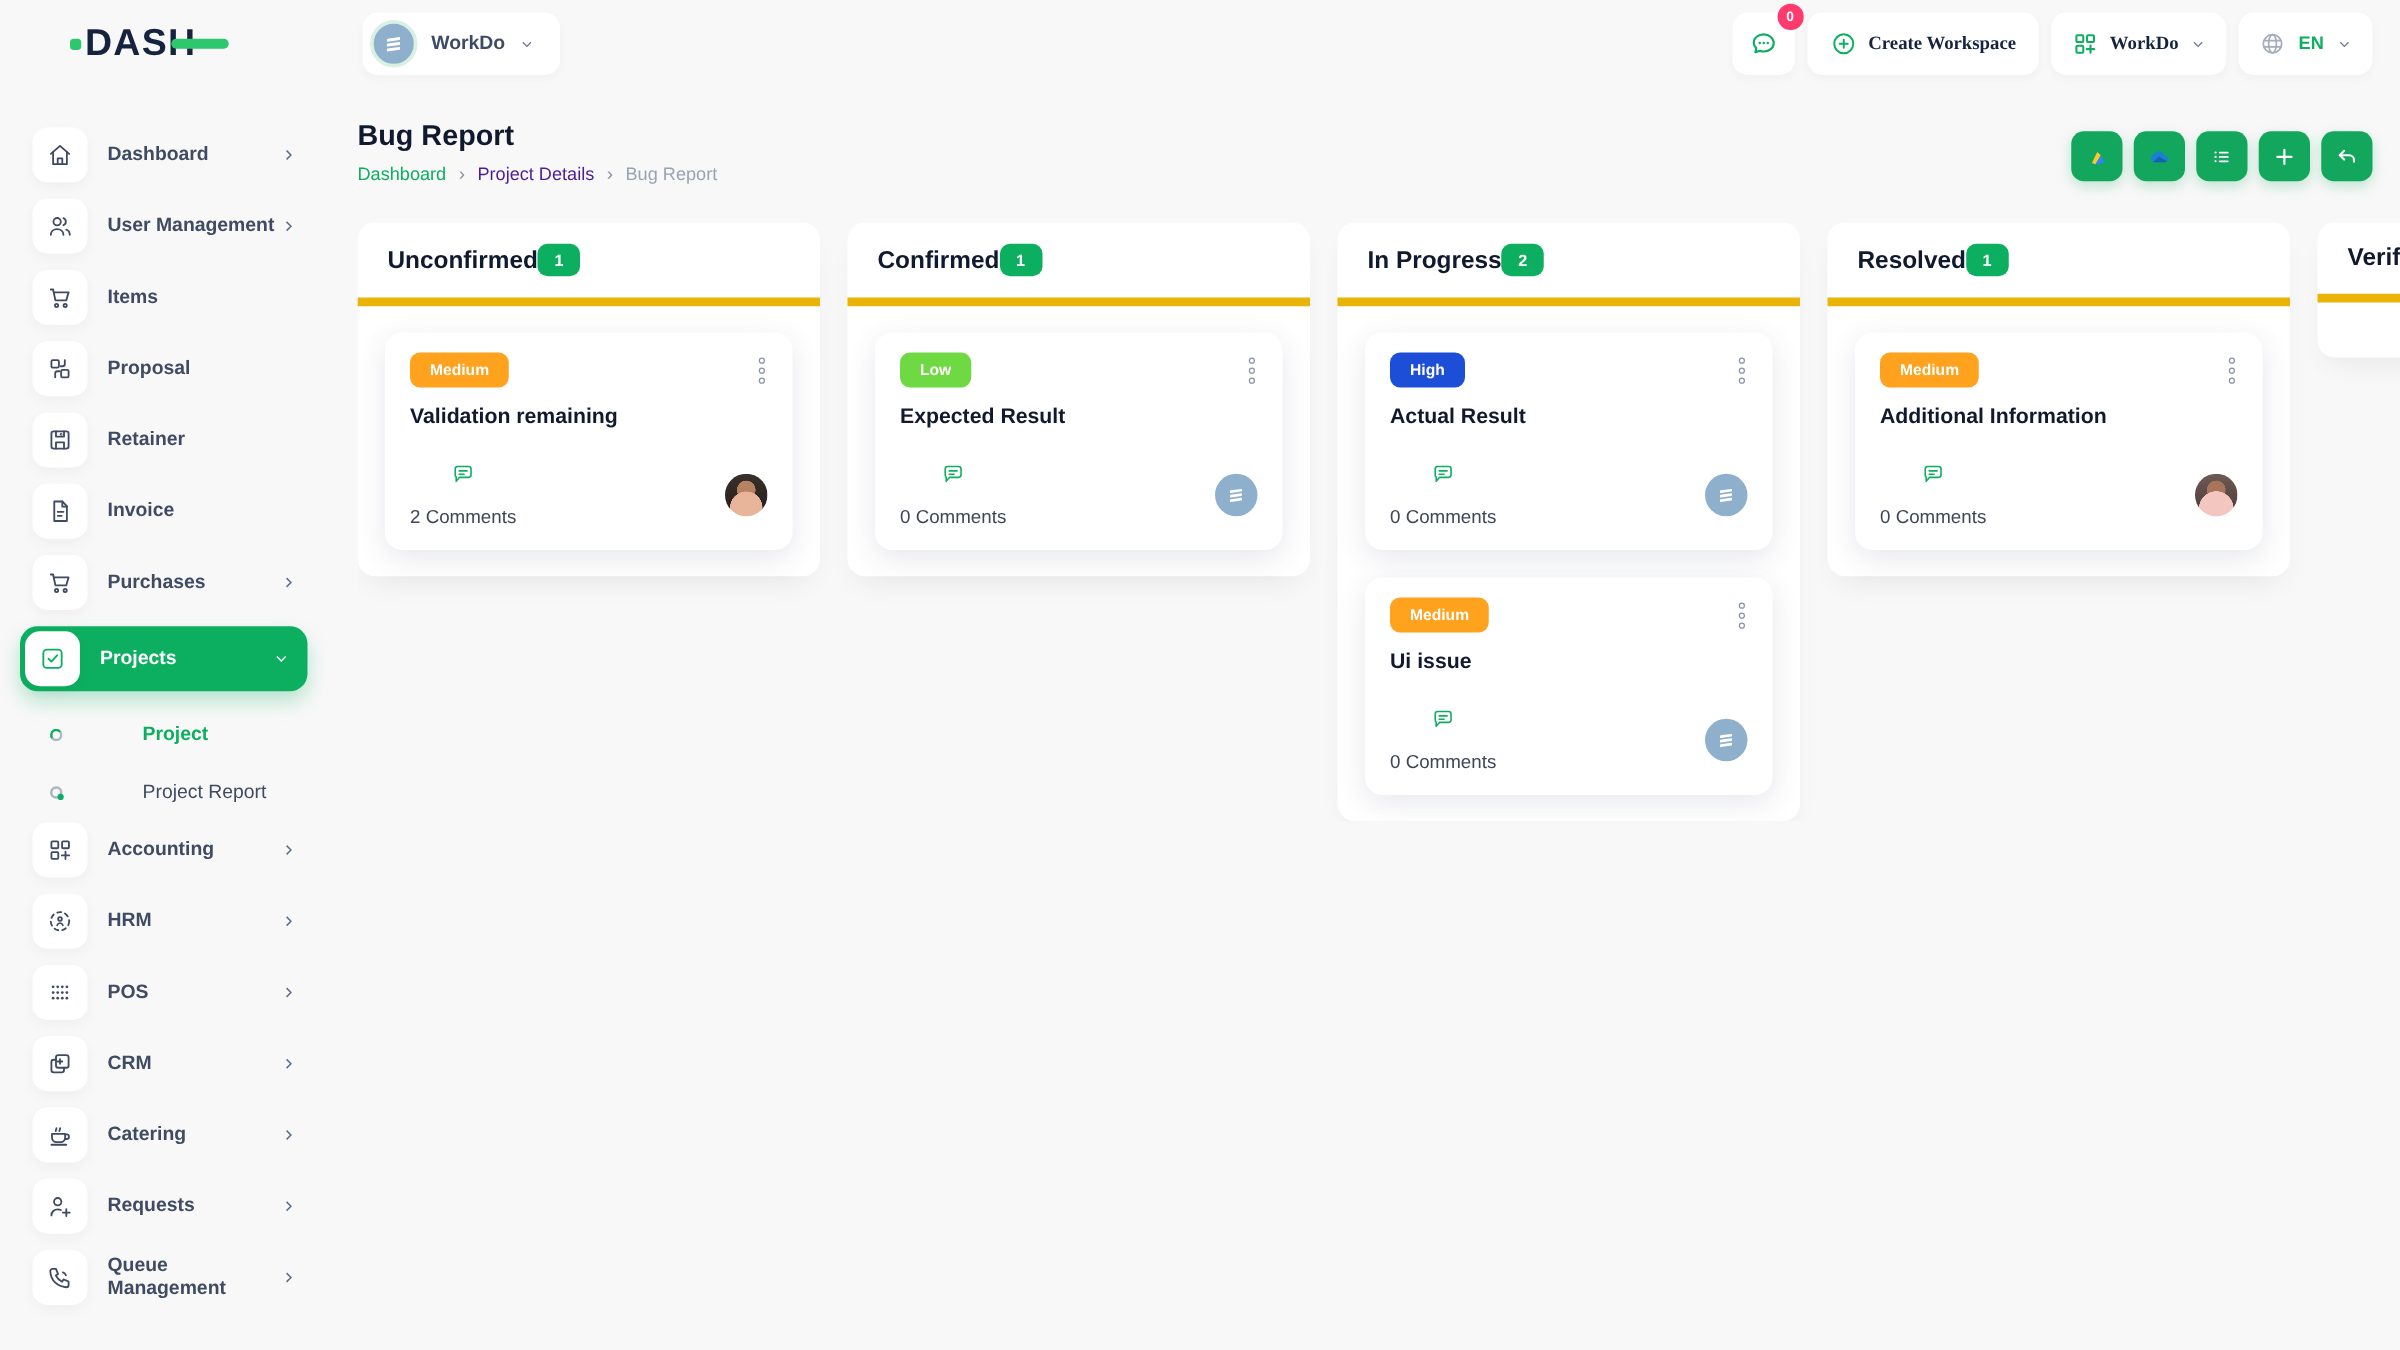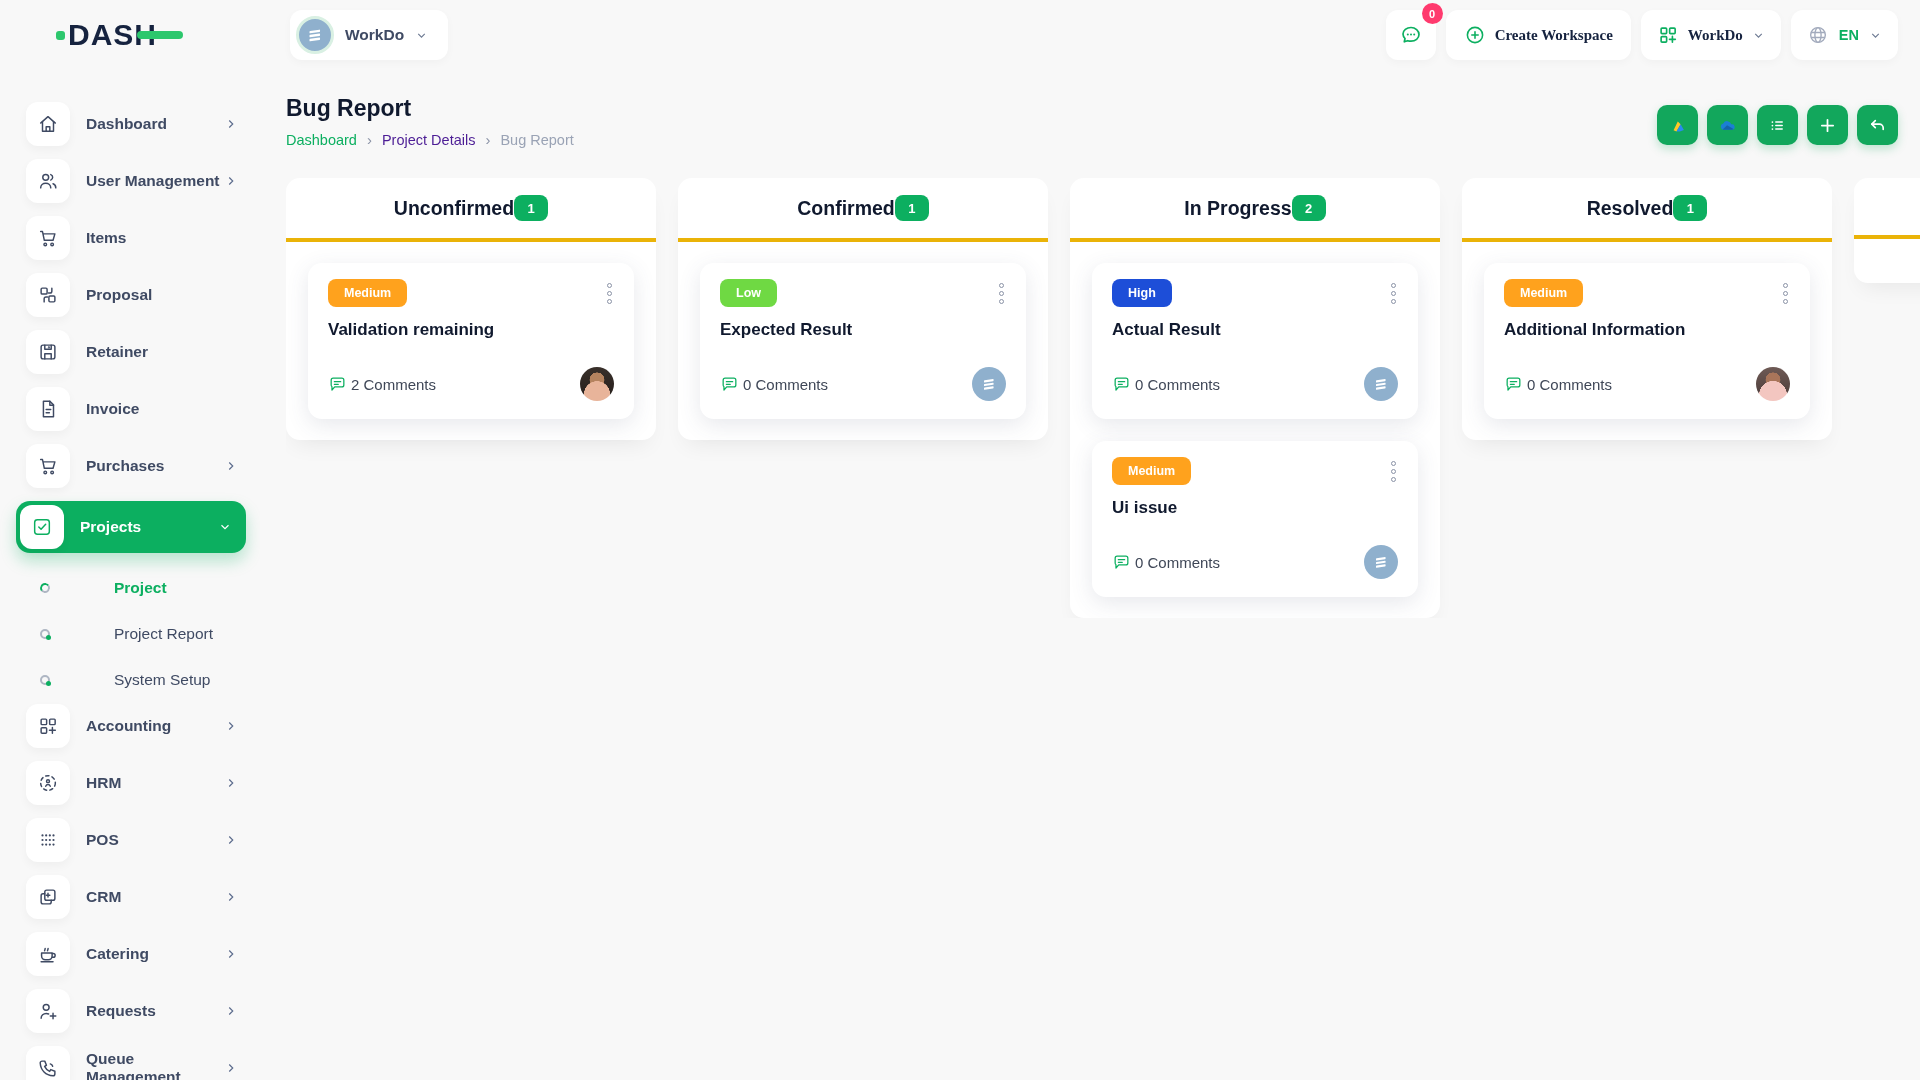--- a/index.html
+++ b/index.html
@@ -71,40 +71,40 @@
   .head-actions { display:flex; gap:9px; margin-top:10px; }
   .act-btn { width:41px; height:40px; border-radius:10px; background:#12a75c;
              display:flex; align-items:center; justify-content:center;
              box-shadow:0 4px 10px rgba(18,167,92,0.25); }
   .act-btn svg { width:21px; height:21px; }
 
   
   .board { margin-top:30px; display:flex; gap:22px; align-items:flex-start; overflow:hidden; width:1634px; }
   .kcol { width:370px; flex:none; background:#fff; border-radius:14px;
           box-shadow:0 12px 22px -8px rgba(0,0,0,0.07); }
-  .kcol-head { display:flex; align-items:center; justify-content:center;
-               padding:17px 24px; border-bottom:4px solid #eab308; }
+  .kcol-head { display:flex; align-items:center; justify-content:flex-start;
+               padding:17px 24px; border-bottom:7px solid #eab308; }
   .kcol-title { font-size:19.5px; font-weight:700; color:#10192e; }
   .kcount { min-width:34px; height:26px; border-radius:8px; background:#0caf60; color:#fff;
             font-size:13px; font-weight:600; display:flex; align-items:center; justify-content:center; padding:0 6px; }
   .kcol-body { padding:21px 22px; display:flex; flex-direction:column; gap:22px; }
   .kcol.clipped .kcol-body { height:44px; padding:0; }
 
   .card { background:#fff; border-radius:14px; padding:16px 20px 18px;
           box-shadow:0 6px 22px rgba(70,80,110,0.13); cursor:grab; }
   .card-top { display:flex; justify-content:space-between; align-items:flex-start; }
   .badge { color:#fff; font-size:12.5px; font-weight:600; padding:7px 16px; border-radius:8px; display:inline-block; }
   .badge[data-priority="medium"] { background:#ffa21d; }
   .badge[data-priority="low"]    { background:#6fd943; }
   .badge[data-priority="high"]   { background:#1d4ed8; }
   .kebab { display:flex; flex-direction:column; gap:3px; padding:4px 2px; cursor:pointer; }
   .kebab i { width:5px; height:5px; border:1.5px solid #8a92a6; border-radius:50%; display:block; }
   .card-title { margin-top:12px; font-size:17px; font-weight:700; color:#10192e; }
   .card-foot { margin-top:27px; display:flex; justify-content:space-between; align-items:center; }
-  .comments { display:flex; align-items:center; gap:4px; font-size:15px; color:#3f4757; }
+  .comments { display:flex; align-items:center; gap:16px; font-size:15px; color:#3f4757;flex-direction:column; }
   .ic-comment { width:19px; height:19px; stroke:#0caf60; stroke-width:1.6; fill:none; stroke-linecap:round; stroke-linejoin:round; }
 
   .avatar { width:34px; height:34px; border-radius:50%; display:flex; align-items:center; justify-content:center; overflow:hidden; }
   .avatar svg { display:none; width:20px; height:20px; }
   .avatar[data-avatar="workspace"] { background:#8fb0cd; }
   .avatar[data-avatar="workspace"] svg { display:block; }
   .avatar[data-avatar="person-1"] {
     background:
       radial-gradient(circle at 50% 80%, #e8b49a 0 40%, rgba(0,0,0,0) 41%),
       radial-gradient(circle at 50% 38%, #b5835f 0 27%, rgba(0,0,0,0) 28%),
@@ -296,24 +296,20 @@
   </div>
 
   <div class="sb-sub">
     <span class="bullet act"></span>
     <span class="slabel sub-act">Project</span>
   </div>
   <div class="sb-sub">
     <span class="bullet"></span>
     <span class="slabel">Project Report</span>
   </div>
-  <div class="sb-sub">
-    <span class="bullet"></span>
-    <span class="slabel">System Setup</span>
-  </div>
 
   <div class="sb-item">
     <span class="ibox">
       <svg class="ic" viewBox="0 0 24 24">
           <rect x="4.5" y="4.5" width="6" height="6" rx="1"></rect>
           <rect x="13.8" y="4.5" width="6" height="6" rx="1"></rect>
           <rect x="4.5" y="13.8" width="6" height="6" rx="1"></rect>
           <path d="M16.8 13.5v6.4M13.6 16.7h6.4"></path>
         </svg>
     </span>

